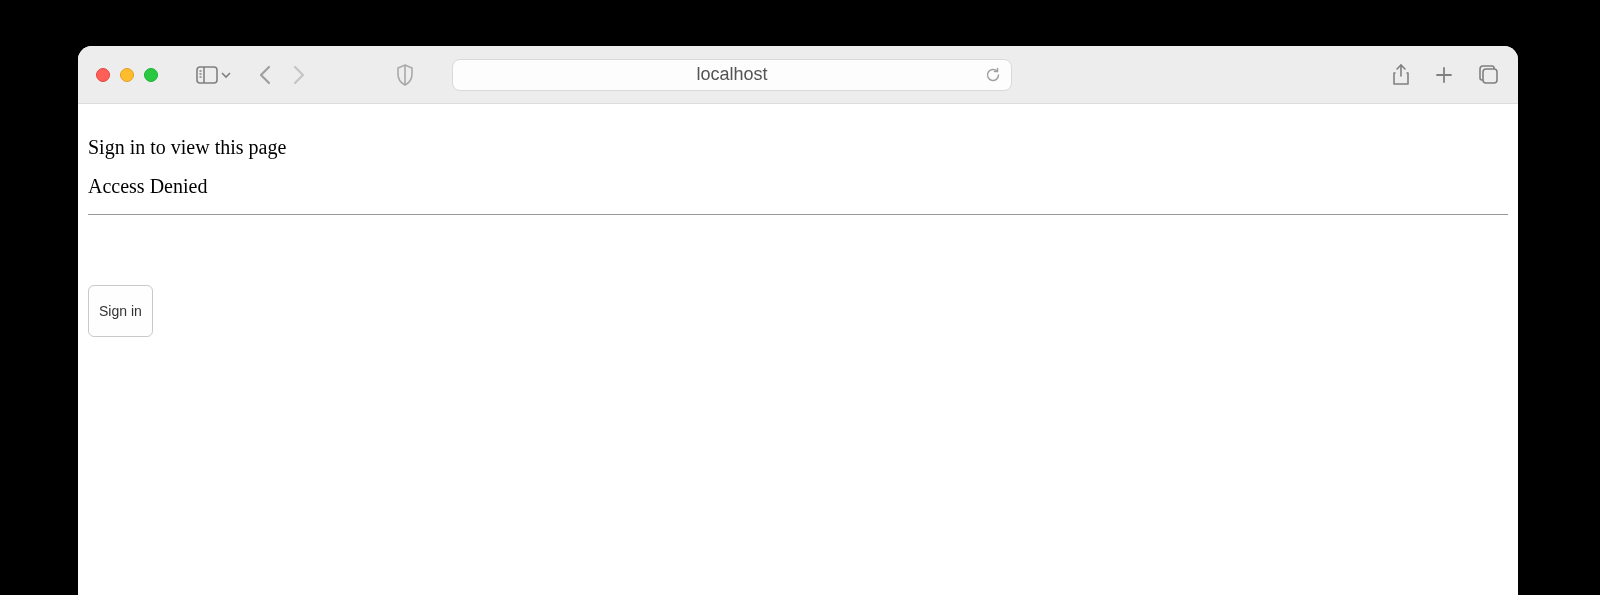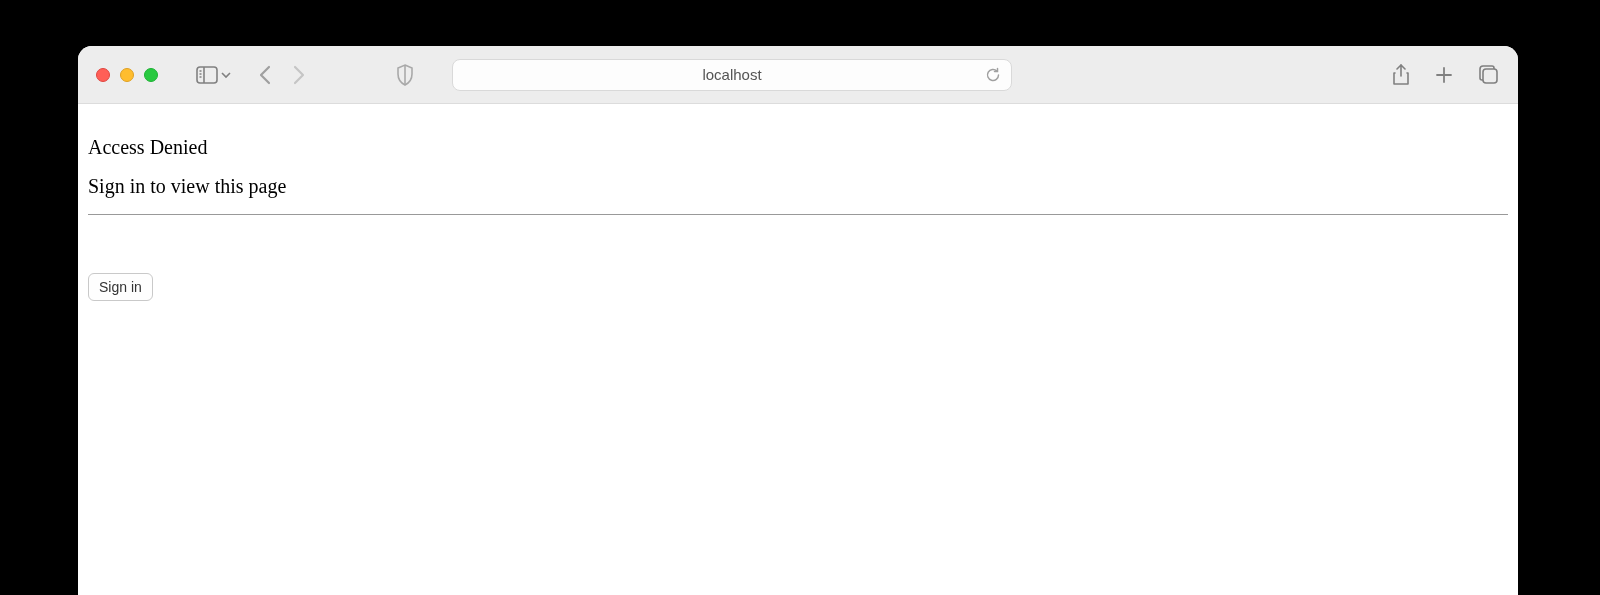--- a/index.html
+++ b/index.html
@@ -88,21 +88,21 @@
       margin-left: 30px;
       height: 32px;
       background: #fdfdfd;
       border: 1px solid #d9d9d9;
       border-radius: 8px;
       display: flex;
       align-items: center;
       justify-content: center;
       position: relative;
       color: #545454;
-      font-size: 15px;
+      font-size: 18px;
       font-family: -apple-system, BlinkMacSystemFont, sans-serif;
     }
     .address-bar .reload {
       position: absolute;
       right: 10px;
       color: #a0a0a0;
     }
 
     .tb-right {
       margin-left: auto;
@@ -119,24 +119,24 @@
     }
     .content p {
       margin: 16px 0;
     }
     .content hr {
       border: none;
       border-top: 1px solid #999;
       margin: 10px 0;
     }
     .signin-btn {
-      margin-top: 48px;
+      margin-top: 60px;
       font-family: -apple-system, BlinkMacSystemFont, sans-serif;
       font-size: 14px;
-      padding: 5px 10px;
+      padding: 17px 10px;
       background: #fefefe;
       border: 1px solid #c9c9c9;
       border-radius: 6px;
       color: #333;
       cursor: pointer;
     }
   </style>
 </head>
 <body>
 
@@ -217,19 +217,19 @@
         <svg width="22" height="22" viewBox="0 0 22 22" fill="none" stroke="currentColor" stroke-width="1.6">
           <rect x="5" y="5" width="14" height="14" rx="3"></rect>
           <path d="M5 16 H4 a2 2 0 0 1 -2 -2 V5 a3 3 0 0 1 3 -3 h9 a2 2 0 0 1 2 2 V5"></path>
         </svg>
       </span>
     </div>
 
   </div>
 
   <div class="content">
+    <p>Sign in to view this page</p>
     <p>Access Denied</p>
-    <p>Sign in to view this page</p>
     <hr>
     <button class="signin-btn">Sign in</button>
   </div>
 
 </div>
 
 </body></html>

